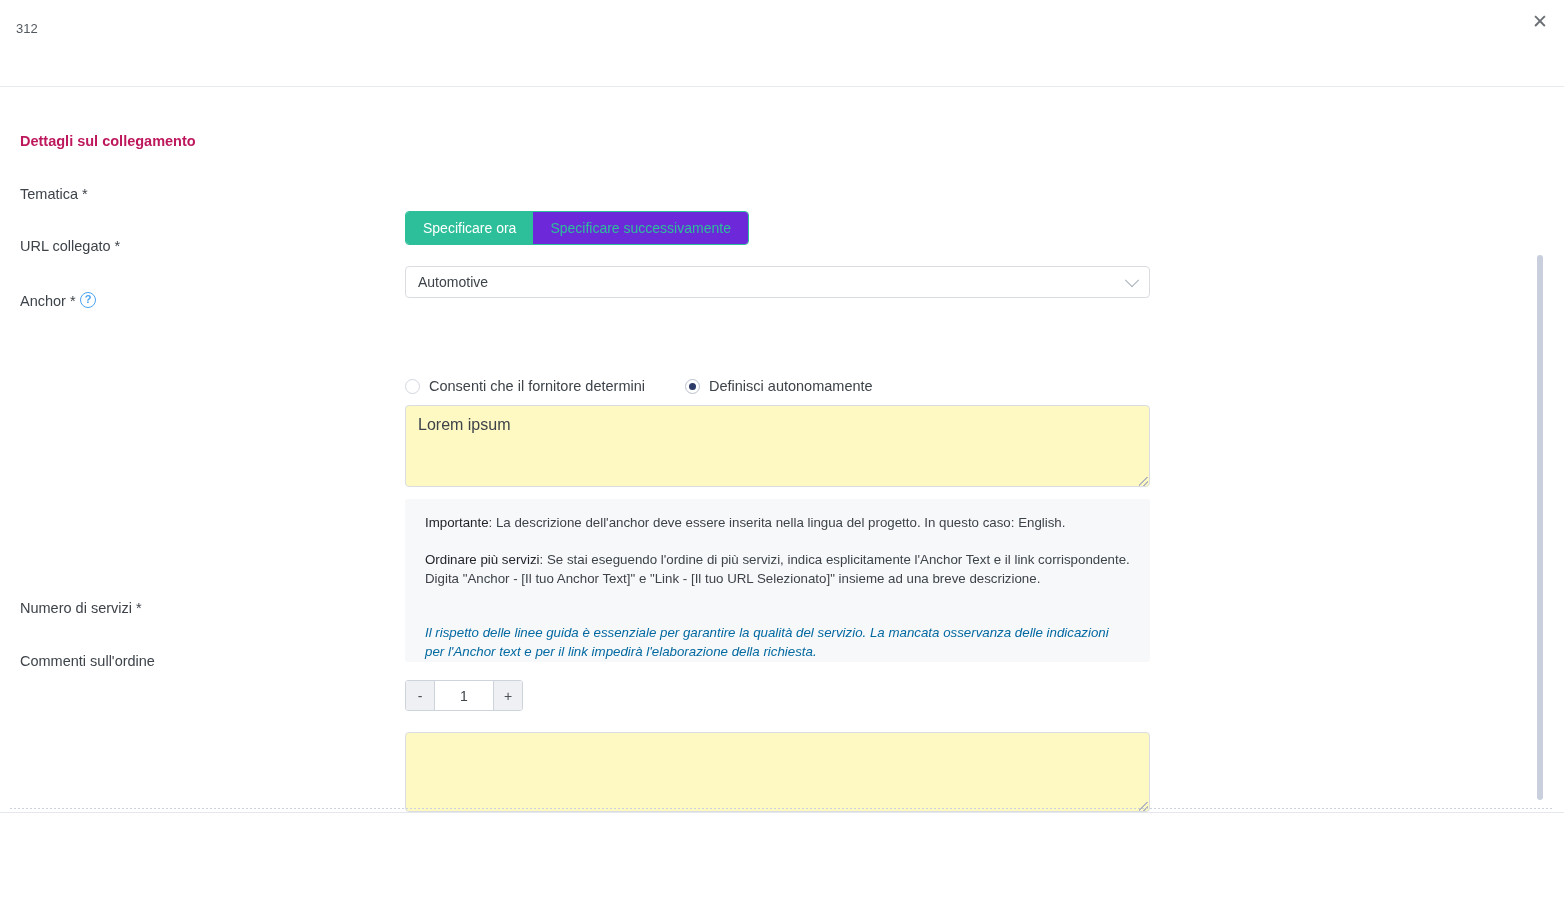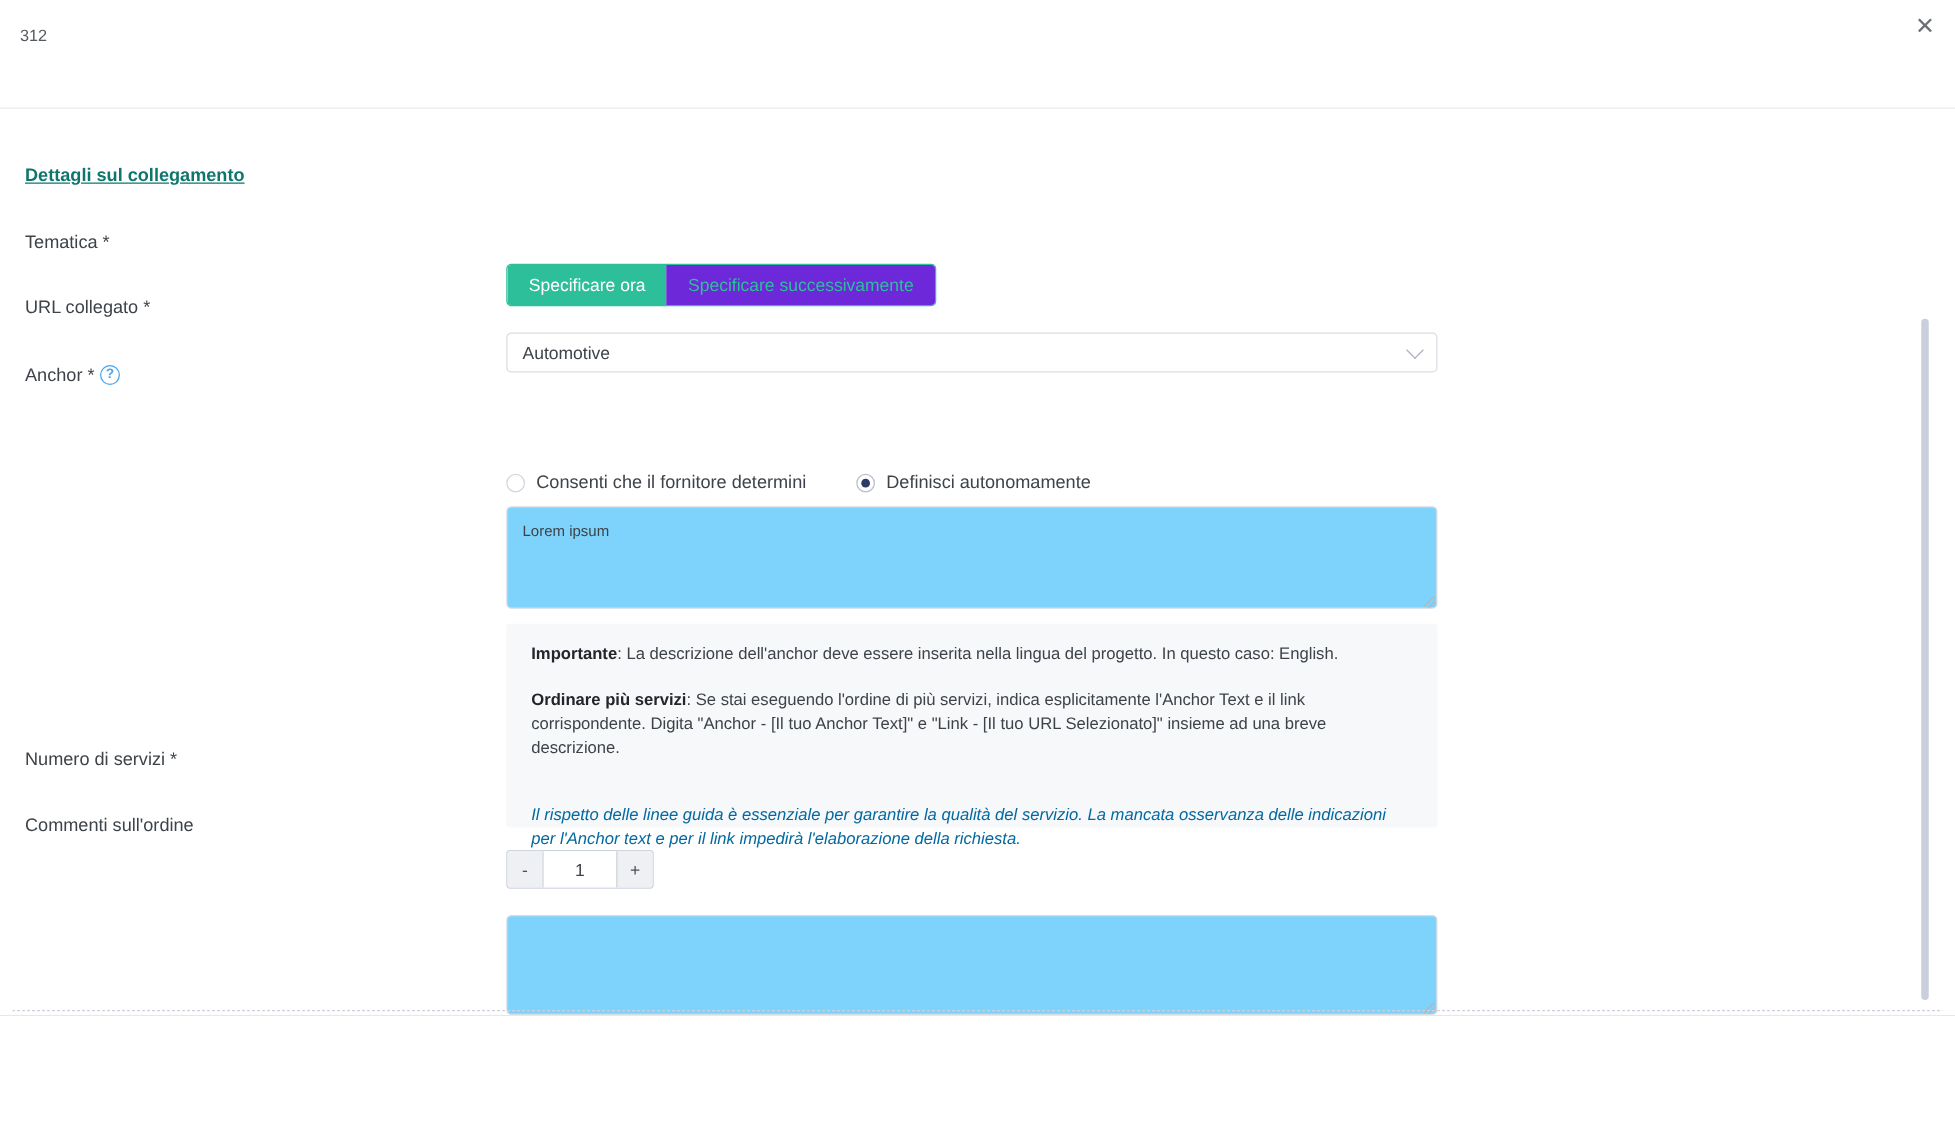--- a/index.html
+++ b/index.html
@@ -33,21 +33,21 @@
     color:#6b7075; font-size:19px; line-height:1; cursor:pointer;
     font-family:"DejaVu Sans", sans-serif;
   }
 
   
   .body-area { position:absolute; left:0; top:87px; width:1564px; height:715px; }
 
   .lbl {
     position:absolute; font-size:14.5px; color:#3d4349; line-height:17px; white-space:nowrap;
   }
-  .lbl.strong { font-weight:bold; color:#0f766e;text-decoration:underline; }
+  .lbl.strong { font-weight:bold; color:#be185d; }
 
   .help-icon {
     position:absolute; width:16px; height:16px; border-radius:50%;
     border:1.4px solid #4aa3ef; color:#4aa3ef;
     font-size:11px; line-height:13px; text-align:center; font-weight:bold;
     cursor:pointer; font-family:"Liberation Sans", sans-serif;
   }
 
   
   .tabs { position:absolute; left:405px; top:124px; height:34px; display:flex;
@@ -87,41 +87,41 @@
   }
   .radio-opt.checked .radio-dot { border-color:#b9c0cc; }
   .radio-opt.checked .radio-dot::after {
     content:""; position:absolute; left:50%; top:50%; width:7px; height:7px;
     margin:-3.5px 0 0 -3.5px; border-radius:50%; background:#2b3a67;
   }
   .radio-lbl { font-size:14.5px; color:#3d4349; white-space:nowrap; }
 
   
   .ta {
-    position:absolute; border:1px solid #d9dde2; border-radius:4px; background:#7dd3fc;
-    font-family:"Liberation Sans", sans-serif; font-size:12px; color:#3d4349;
+    position:absolute; border:1px solid #d9dde2; border-radius:4px; background:#fef9c3;
+    font-family:"Liberation Sans", sans-serif; font-size:16px; color:#3d4349;
     padding:10px 12px; outline:none; resize:none; line-height:18px;
   }
   .ta-anchor { left:405px; top:318px; width:745px; height:82px; }
   .ta-comments { left:405px; top:645px; width:745px; height:80px; }
   .grip {
     position:absolute; width:9px; height:9px; pointer-events:none;
     background:
       linear-gradient(135deg, transparent 0 42%, #b3b8bf 42% 53%, transparent 53% 100%),
       linear-gradient(135deg, transparent 0 67%, #b3b8bf 67% 78%, transparent 78% 100%);
   }
   .grip-anchor { left:1139px; top:390px; }
   .grip-comments { left:1139px; top:715px; }
 
   
   .infobox {
     position:absolute; background:#f7f8fa; border-radius:3px;
     font-size:13.3px; color:#3d4349; line-height:19px;
   }
-  .infobox b { font-weight:bold; color:#22262a; }
+  .infobox b { font-weight:normal; color:#22262a; }
   .infobox .ital { font-style:italic; color:#0369a1; }
   .info-anchor { left:405px; top:412px; width:745px; height:163px; padding:14px 20px; }
   .info-anchor p { margin:0; }
   .info-anchor p.p1 { margin-bottom:18px; }
   .info-anchor p.p3 { margin-top:35px; }
   .info-comments { left:405px; top:740px; width:745px; height:39px; padding:10px 20px; }
 
   
   .stepper {
     position:absolute; left:405px; top:593px; height:31px; display:flex;

